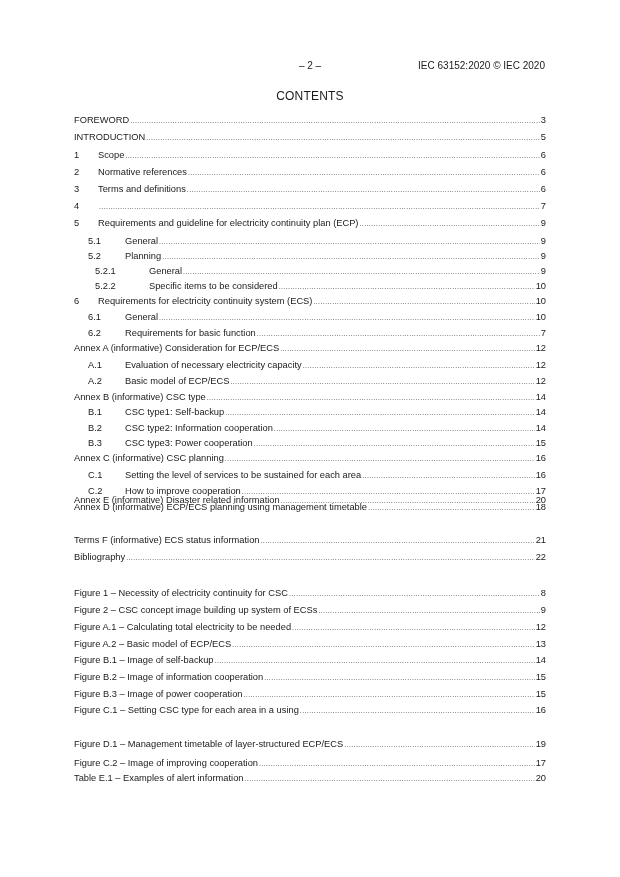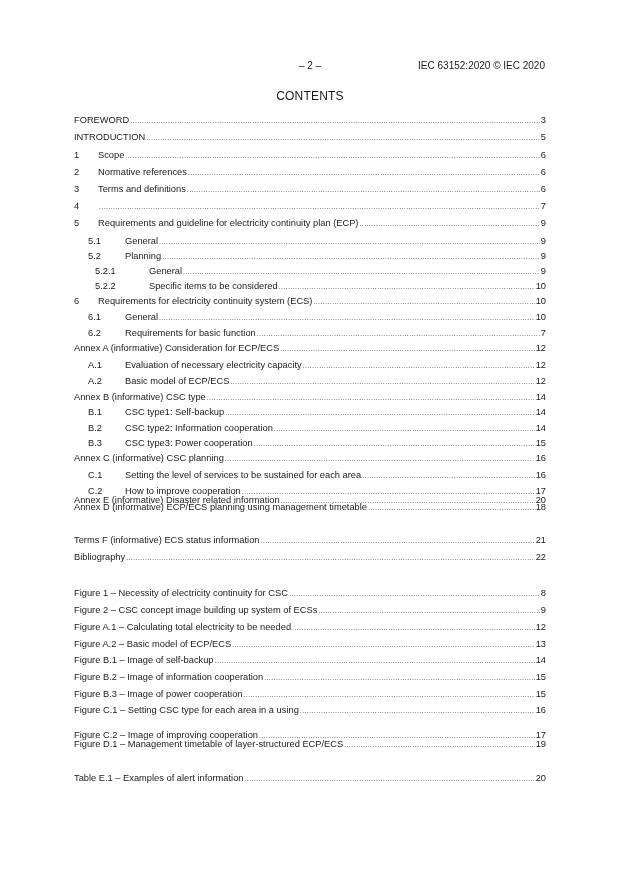--- a/index.html
+++ b/index.html
@@ -224,21 +224,21 @@
     <div class="row lvl0" style="top: 687px;">
       <span class="title">Figure B.3 – Image of power cooperation</span>
       <span class="dots"></span>
       <span class="pg">15</span>
     </div>
     <div class="row lvl0" style="top: 703px;">
       <span class="title">Figure C.1 – Setting CSC type for each area in a using</span>
       <span class="dots"></span>
       <span class="pg">16</span>
     </div>
-    <div class="row lvl0" style="top: 728px;">
+    <div class="row lvl0" style="top: 756px;">
       <span class="title">Figure C.2 – Image of improving cooperation</span>
       <span class="dots"></span>
       <span class="pg">17</span>
     </div>
     <div class="row lvl0" style="top: 737px;">
       <span class="title">Figure D.1 – Management timetable of layer-structured ECP/ECS</span>
       <span class="dots"></span>
       <span class="pg">19</span>
     </div>
     <div class="row lvl0" style="top: 771px;">

